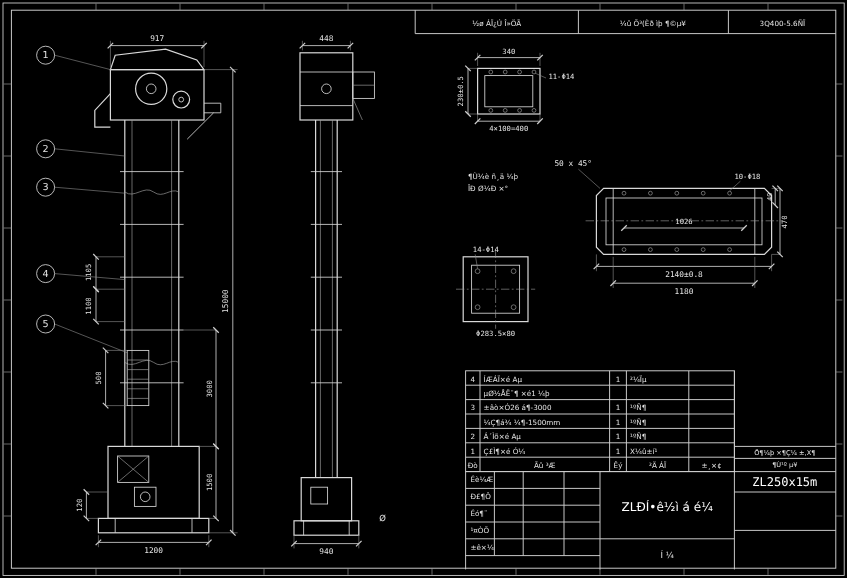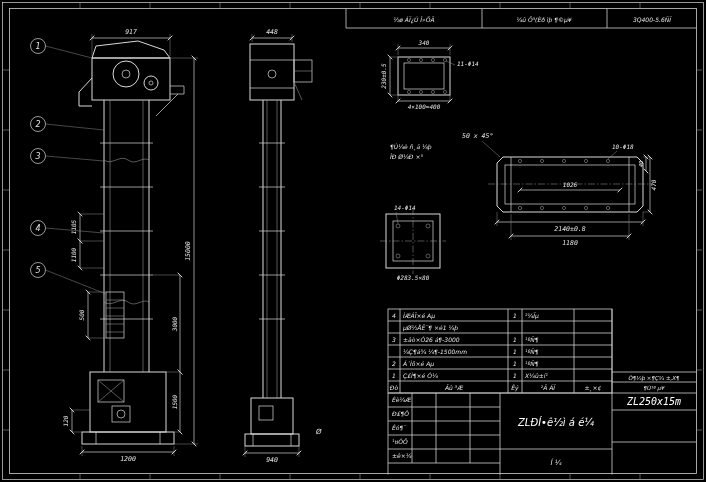--- a/index.html
+++ b/index.html
@@ -1,16 +1,16 @@
 <!DOCTYPE html>
 <html><head>
 <meta charset="utf-8">
 <style>
   html,body{margin:0;padding:0;background:#000;}
-  .canvas{position:relative;width:706px;height:482px;background:#000;overflow:hidden;font-style:italic;}
+  .canvas{position:relative;width:706px;height:482px;background:#000;overflow:hidden;}
   svg{display:block;}
   .g1{stroke:#d9d9d9;stroke-width:1;fill:none;}
   .g1t{stroke:#d9d9d9;stroke-width:.7;fill:none;}
   .g2{stroke:#9f9f9f;stroke-width:.55;fill:none;}
   .ext{stroke:#8f8f8f;stroke-width:.5;fill:none;}
   .dimline{stroke:#cfcfcf;stroke-width:.7;fill:none;}
   .cl{stroke:#9f9f9f;stroke-width:.5;stroke-dasharray:7 2 1.5 2;fill:none;}
   .tbl{stroke:#cfcfcf;stroke-width:.8;fill:none;}
   .t{fill:#e4e4e4;font-family:"DejaVu Sans",sans-serif;}
   .mono{font-family:"DejaVu Sans Mono",monospace;}

